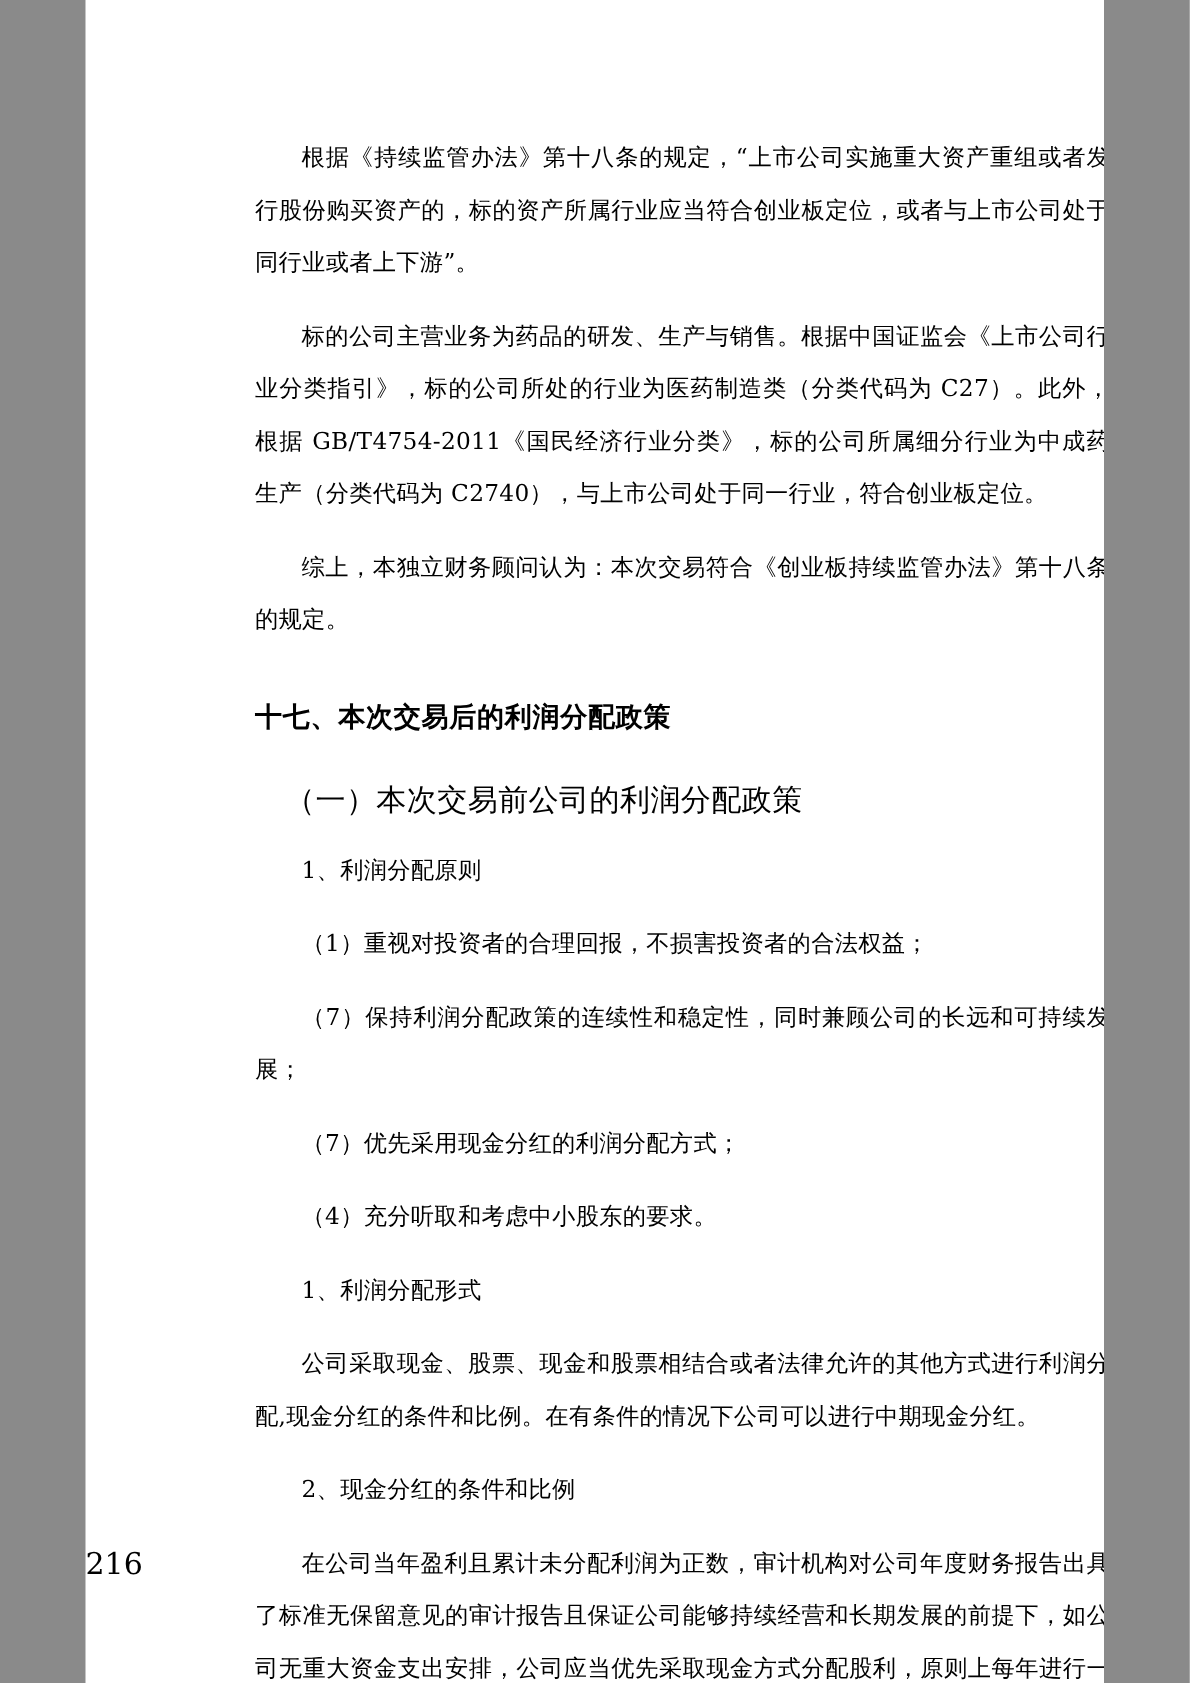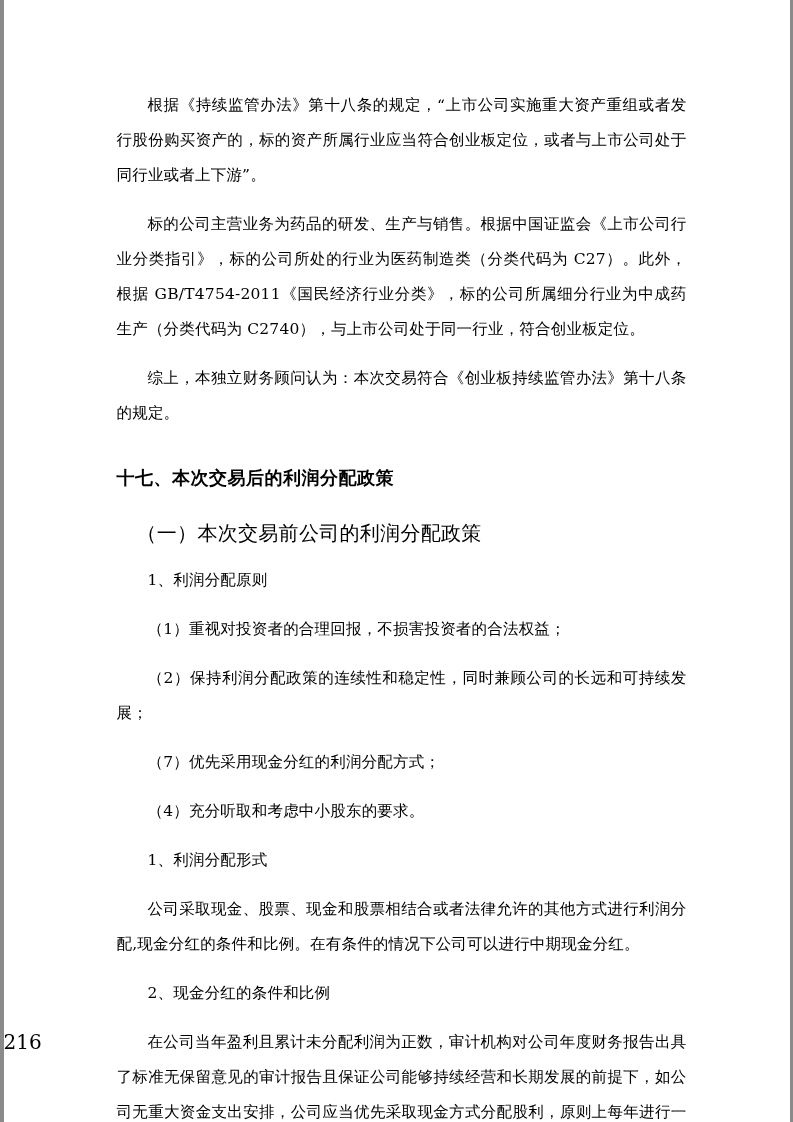--- a/index.html
+++ b/index.html
@@ -1,21 +1,21 @@
 <!DOCTYPE html>
 <html><head>
 <meta charset="utf-8">
 <style>
   html, body {
     margin: 0;
     padding: 0;
     background: #8a8a8a;
   }
   .page {
-    width: 786px;
+    width: 679px;
     height: 1122px;
     background: #ffffff;
     margin: 0 auto;
     position: relative;
     box-sizing: border-box;
     font-family: "DejaVu Serif", "Liberation Serif", serif;
     color: #000000;
     overflow: hidden;
   }
   .content {
@@ -71,21 +71,21 @@
     <p class="para">根据《持续监管办法》第十八条的规定，“上市公司实施重大资产重组或者发行股份购买资产的，标的资产所属行业应当符合创业板定位，或者与上市公司处于同行业或者上下游”。</p>
     <p class="para gap">标的公司主营业务为药品的研发、生产与销售。根据中国证监会《上市公司行业分类指引》，标的公司所处的行业为医药制造类（分类代码为 C27）。此外，根据 GB/T4754-2011《国民经济行业分类》，标的公司所属细分行业为中成药生产（分类代码为 C2740），与上市公司处于同一行业，符合创业板定位。</p>
     <p class="para gap">综上，本独立财务顾问认为：本次交易符合《创业板持续监管办法》第十八条的规定。</p>
 
     <h2 class="h-major">十七、本次交易后的利润分配政策</h2>
 
     <h3 class="h-minor">（一）本次交易前公司的利润分配政策</h3>
 
     <p class="para gap">1、利润分配原则</p>
     <p class="para gap">（1）重视对投资者的合理回报，不损害投资者的合法权益；</p>
-    <p class="para gap">（2）保持利润分配政策的连续性和稳定性，同时兼顾公司的长远和可持续发展；</p>
+    <p class="para gap">（7）保持利润分配政策的连续性和稳定性，同时兼顾公司的长远和可持续发展；</p>
     <p class="para gap">（7）优先采用现金分红的利润分配方式；</p>
     <p class="para gap">（4）充分听取和考虑中小股东的要求。</p>
     <p class="para gap">1、利润分配形式</p>
     <p class="para gap">公司采取现金、股票、现金和股票相结合或者法律允许的其他方式进行利润分配,现金分红的条件和比例。在有条件的情况下公司可以进行中期现金分红。</p>
     <p class="para gap">2、现金分红的条件和比例</p>
     <p class="para gap">在公司当年盈利且累计未分配利润为正数，审计机构对公司年度财务报告出具了标准无保留意见的审计报告且保证公司能够持续经营和长期发展的前提下，如公司无重大资金支出安排，公司应当优先采取现金方式分配股利，原则上每年进行一次现金分红，最近三年累计分配利润不少于三年平均可分配利润的 30%。</p>
 
   </div>
 
   <div class="footer">216</div>

